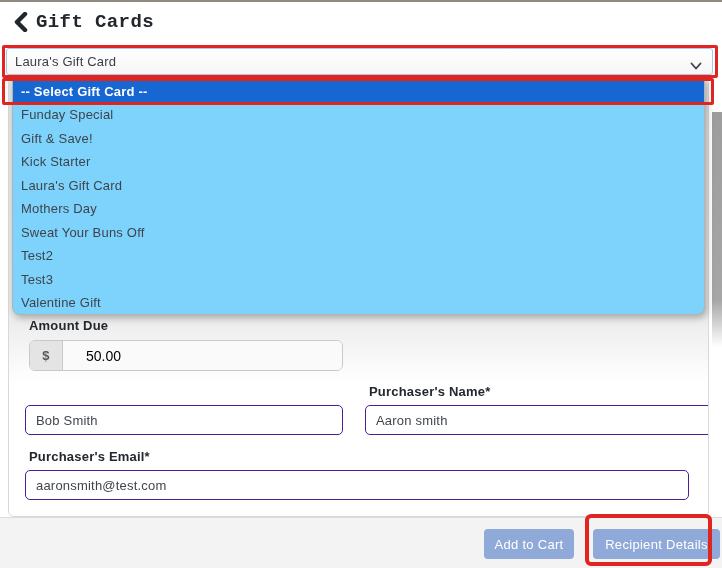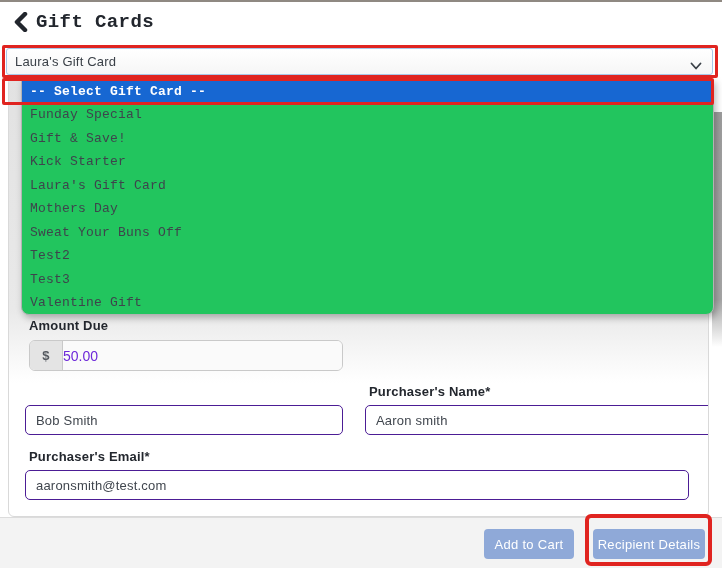--- a/index.html
+++ b/index.html
@@ -39,42 +39,41 @@
     position:absolute; left:20px; top:262px; width:314px; height:31px;
     display:flex; border:1px solid #c9c9c9; border-radius:6px; overflow:hidden;
   }
   .currency-box {
     width:33px; background:#e4e4e4; border-right:1px solid #c9c9c9;
     display:flex; align-items:center; justify-content:center;
     font-size:13px; font-weight:bold; color:#555a60;
   }
   .amount-input {
     flex:1; border:none; background:#fafafa; font-family:"Liberation Sans",sans-serif;
-    font-size:14px; color:#6d28d9; padding:0 0; outline:none;
+    font-size:14px; color:#000000; padding:0 23px; outline:none;
   }
   
   .red-box { position:absolute; border:3px solid #e02420; background:transparent; z-index:40; pointer-events:none; }
   .red-box.select-hl { left:2px; top:43px; width:716px; height:33px; border-radius:2px; }
   .red-box.option-hl { left:2px; top:76px; width:712px; height:27px; border-radius:2px; }
   .red-box.btn-hl   { left:585px; top:512px; width:127px; height:52px; border-width:4px; border-radius:6px; }
   .gift-select {
     position:absolute; left:6px; top:46px; width:707px; height:27px; z-index:30;
     border:1px solid #a8c7e8; border-radius:3px;
     background:linear-gradient(#ffffff,#f6f6f6);
     display:flex; align-items:center; cursor:pointer;
   }
   .gift-select .sel-text { font-size:13px; color:#3b4148; padding-left:8px; }
   .gift-select .chev { position:absolute; right:10px; top:8px; }
   
   .dropdown {
-    position:absolute; left:21px; top:77px; width:693px; height:236px; z-index:20;
-    background:#22c55e; border:1px solid #b3b3b3; border-radius:1px 1px 8px 8px;
+    position:absolute; left:12px; top:77px; width:693px; height:236px; z-index:20;
+    background:#7dd3fc; border:1px solid #b3b3b3; border-radius:1px 1px 8px 8px;
     box-shadow:2px 3px 7px rgba(0,0,0,.28);
     overflow:hidden;
-    font-family:Liberation Mono, monospace;
   }
   .opt {
     height:23.5px; line-height:23.5px; padding-left:8px;
     font-size:13px; color:#3e444c; cursor:pointer; white-space:nowrap;
   }
   .opt.highlight {
     height:23px; line-height:23px;
     background:#1767d2; color:#ffffff; font-weight:bold;
   }
   .drop-shadow-strip {
@@ -85,21 +84,21 @@
   .footer {
     position:absolute; left:0; top:515px; width:722px; height:53px;
     background:#f3f3f3; border-top:1px solid #dcdcdc;
   }
   .btn {
     position:absolute; top:11px; height:30px; border:none; border-radius:4px;
     background:#8fa9d8; color:#ffffff; font-family:"Liberation Sans",sans-serif;
     font-size:13px; letter-spacing:.3px; cursor:pointer;
   }
   .btn.add-cart { left:484px; width:90px; }
-  .btn.recipient { left:593px; width:112px; }
+  .btn.recipient { left:593px; width:127px; }
 </style>
 </head>
 <body>
 
 <div class="header">
   <div class="back-btn">
     <svg width="20" height="20" viewBox="0 0 20 20">
       <path d="M13 2 L5 10 L13 18" fill="none" stroke="#22262d" stroke-width="4.5" stroke-linecap="round" stroke-linejoin="round"></path>
     </svg>
   </div>

